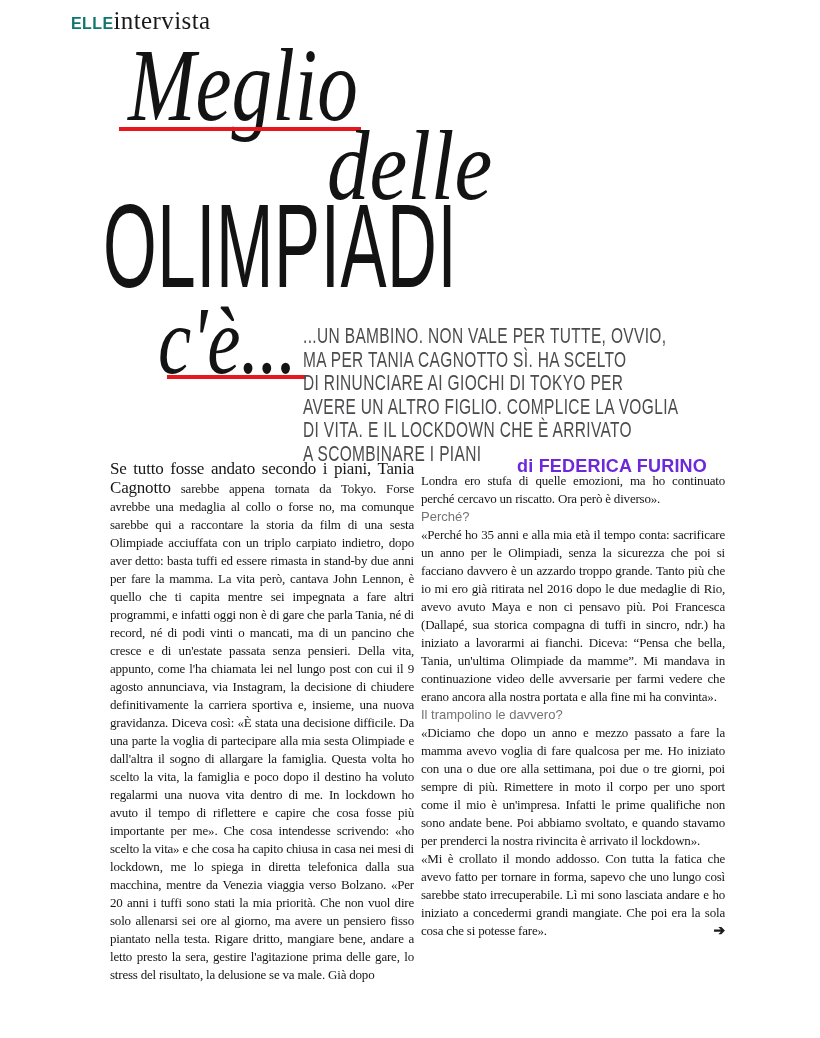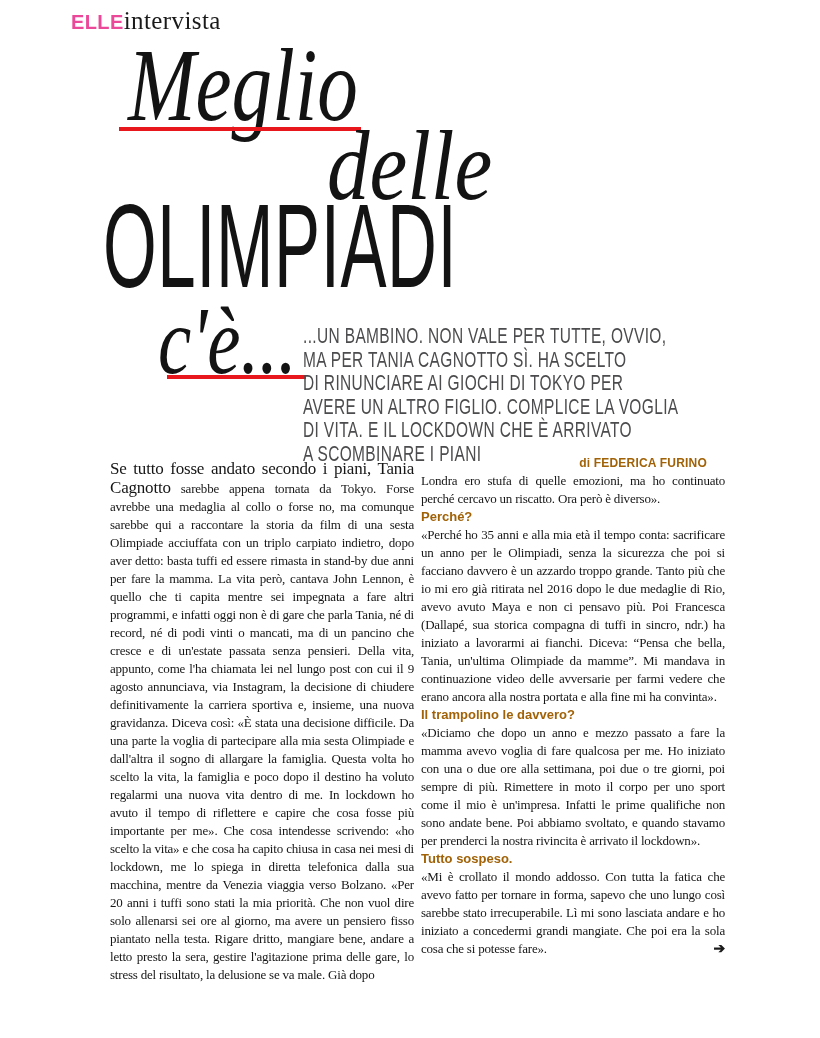--- a/index.html
+++ b/index.html
@@ -1,53 +1,53 @@
 <!DOCTYPE html>
 <html lang="it" style="--accent: #e8161d;"><head>
 <meta charset="utf-8">
 <style>
   html,body{margin:0;padding:0;background:#ffffff;}
   .page{position:relative;width:820px;height:1038px;background:#ffffff;overflow:hidden;
         font-family:"Liberation Serif",serif;color:#161616;}
 
   
   .masthead{position:absolute;left:71px;top:7px;white-space:nowrap;}
-  .brand{font-family:"Liberation Sans",sans-serif;font-weight:bold;font-size:20px;letter-spacing:.4px;color:#ec4899;}
+  .brand{font-family:"Liberation Sans",sans-serif;font-weight:bold;font-size:16px;letter-spacing:.4px;color:#0f766e;}
   .section{font-family:"Liberation Serif",serif;font-size:25px;letter-spacing:.4px;color:#1a1a1a;}
 
   
   .hl{position:absolute;line-height:1;white-space:nowrap;transform-origin:0 0;color:#131313;}
   .hl-italic{font-family:"Liberation Serif",serif;font-style:italic;}
   .hl-meglio{left:128px;top:33px;font-size:104px;transform:scaleX(.78);}
   .hl-delle{left:327px;top:116px;font-size:100px;transform:scaleX(.85);}
   .hl-olimpiadi{left:103px;top:186px;font-size:119px;letter-spacing:1px;
                 font-family:"Liberation Sans",sans-serif;transform:scaleX(.58);}
   .hl-ce{left:158px;top:293px;font-size:96px;transform:scaleX(.78);}
   .redline{position:absolute;height:4px;background:var(--accent,#e8161d);}
   .redline1{left:119px;top:127px;width:242px;}
   .redline2{left:167px;top:375px;width:139px;}
 
   
   .standfirst{position:absolute;left:303px;top:325px;width:640px;transform:scaleX(.72);
               transform-origin:0 0;font-family:"Liberation Sans",sans-serif;font-size:21.5px;
               line-height:23.5px;letter-spacing:.5px;color:#4c4c4e;white-space:pre-line;}
   .byline{position:absolute;left:305px;top:456px;width:402px;text-align:right;
-          font-family:"Liberation Sans",sans-serif;font-weight:bold;font-size:12px;
-          letter-spacing:.2px;color:#a16207;}
+          font-family:"Liberation Sans",sans-serif;font-weight:bold;font-size:18px;
+          letter-spacing:.2px;color:#6d28d9;}
 
   
   .col{position:absolute;top:460px;width:304px;text-align:justify;font-size:13px;
        line-height:18px;letter-spacing:-.2px;color:#161616;
        hyphens:auto;-webkit-hyphens:auto;}
   .col-left{left:110px;}
   .col-right{left:421px;margin-top:12px;}
   .col p{margin:0;}
   .lede{font-size:17px;}
-  .col h3{margin:0;font-family:"Liberation Sans",sans-serif;font-weight:bold;font-size:13px;
-          line-height:18px;letter-spacing:0;text-align:left;color:#a16207;}
+  .col h3{margin:0;font-family:"Liberation Sans",sans-serif;font-weight:normal;font-size:13px;
+          line-height:18px;letter-spacing:0;text-align:left;color:#737373;}
   .it{}
   .arrow{position:absolute;right:0;bottom:1px;font-family:"Liberation Sans",sans-serif;
          font-weight:bold;font-size:14px;color:#1a1a1a;}
 </style>
 </head>
 <body>
 
 <div class="page">
 
   <header class="masthead">
@@ -75,17 +75,16 @@
   <div class="col col-left">
     <p><span class="lede">Se tutto fosse andato secondo i piani, Tania Cagnotto</span><span> sarebbe appena tornata da Tokyo. Forse avrebbe una medaglia al collo o forse no, ma comunque sarebbe qui a raccontare la storia da film di una sesta Olimpiade acciuffata con un triplo carpiato indietro, dopo aver detto: basta tuffi ed essere rimasta in stand-by due anni per fare la mamma. La vita però, cantava John Lennon, è quello che ti capita mentre sei impegnata a fare altri programmi, e infatti oggi non è di gare che parla Tania, né di record, né di podi vinti o mancati, ma di un pancino che cresce e di un'estate passata senza pensieri. Della vita, appunto, come l'ha chiamata lei nel lungo post con cui il 9 agosto annunciava, via Instagram, la decisione di chiudere definitivamente la carriera sportiva e, insieme, una nuova gravidanza. Diceva così: «È stata una decisione difficile. Da una parte la voglia di partecipare alla mia sesta Olimpiade e dall'altra il sogno di allargare la famiglia. Questa volta ho scelto la vita, la famiglia e poco dopo il destino ha voluto regalarmi una nuova vita dentro di me. In lockdown ho avuto il tempo di riflettere e capire che cosa fosse più importante per me». Che cosa intendesse scrivendo: «ho scelto la vita» e che cosa ha capito chiusa in casa nei mesi di lockdown, me lo spiega in diretta telefonica dalla sua macchina, mentre da Venezia viaggia verso Bolzano. «Per 20 anni i tuffi sono stati la mia priorità. Che non vuol dire solo allenarsi sei ore al giorno, ma avere un pensiero fisso piantato nella testa. Rigare dritto, mangiare bene, andare a letto presto la sera, gestire l'agitazione prima delle gare, lo stress del risultato, la delusione se va male. Già dopo</span></p>
   </div>
 
   <div class="col col-right">
       <p><span>Londra ero stufa di quelle emozioni, ma ho continuato perché cercavo un riscatto. Ora però è diverso».</span></p>
       <h3><span>Perché?</span></h3>
       <p><span>«Perché ho 35 anni e alla mia età il tempo conta: sacrificare un anno per le Olimpiadi, senza la sicurezza che poi si facciano davvero è un azzardo troppo grande. Tanto più che io mi ero già ritirata nel 2016 dopo le due medaglie di Rio, avevo avuto Maya e non ci pensavo più. Poi Francesca (</span><span class="it">Dallapé, sua storica compagna di tuffi in sincro,</span><span> ndr.) ha iniziato a lavorarmi ai fianchi. Diceva: “Pensa che bella, Tania, un'ultima Olimpiade da mamme”. Mi mandava in continuazione video delle avversarie per farmi vedere che erano ancora alla nostra portata e alla fine mi ha convinta».</span></p>
       <h3><span>Il trampolino le davvero?</span></h3>
       <p><span>«Diciamo che dopo un anno e mezzo passato a fare la mamma avevo voglia di fare qualcosa per me. Ho iniziato con una o due ore alla settimana, poi due o tre giorni, poi sempre di più. Rimettere in moto il corpo per uno sport come il mio è un'impresa. Infatti le prime qualifiche non sono andate bene. Poi abbiamo svoltato, e quando stavamo per prenderci la nostra rivincita è arrivato il lockdown».</span></p>
-      <h3><span>Tutto sospeso.</span></h3>
       <p style="position: relative;"><span>«Mi è crollato il mondo addosso. Con tutta la fatica che avevo fatto per tornare in forma, sapevo che uno lungo così sarebbe stato irrecuperabile. Lì mi sono lasciata andare e ho iniziato a concedermi grandi mangiate. Che poi era la sola cosa che si potesse fare».</span><span class="arrow">➔</span></p>
     </div>
 
 </div>
 
 </body></html>

